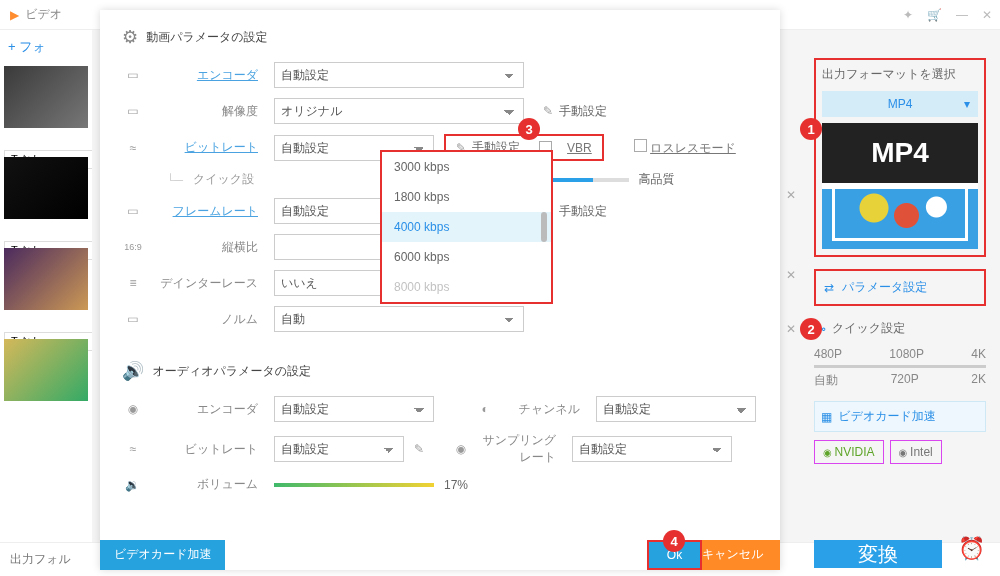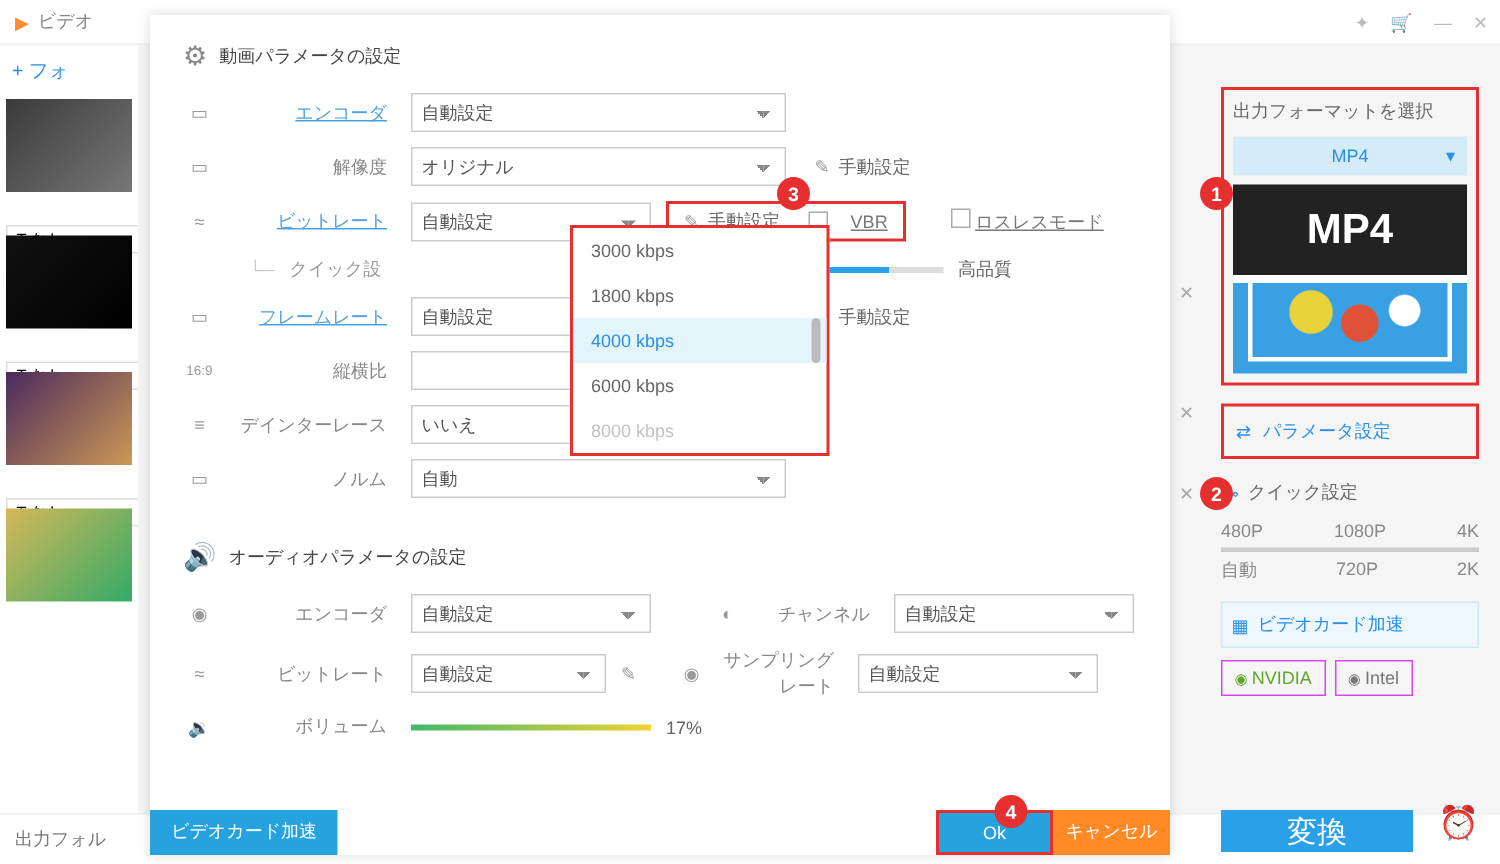--- a/index.html
+++ b/index.html
@@ -37,22 +37,22 @@
 .dropdown .opt.sel-opt{background:#e3f4fb;color:#2a8fe7}
 .dropdown .scroll{position:absolute;right:4px;top:60px;width:6px;height:30px;background:#bbb;border-radius:3px}
 .quality-row{display:flex;align-items:center;gap:10px;margin-left:44px;margin-bottom:10px}
 .quality-row .lbl{color:#999}
 .quality-row .end{color:#666}
 .slider{height:4px;width:120px;background:linear-gradient(90deg,#2aa0e8 70%,#ddd 70%);position:relative}
 .audio-slider{height:4px;width:160px;background:linear-gradient(90deg,#40b96b,#f1d233)}
 .btnbar{position:absolute;bottom:0;left:0;right:0;height:30px;display:flex}
 .btnbar .save{background:#26a2df;color:#fff;padding:6px 14px}
 .btnbar .spacer{flex:1}
-.btnbar .ok{background:#26a2df;color:#fff;width:78px;text-align:center;padding:6px 0;border:2px solid #e63030}
-.btnbar .cancel{background:#ff8a26;color:#fff;width:78px;text-align:center;padding:6px 0}
+.btnbar .ok{background:#26a2df;color:#fff;width:55px;text-align:center;padding:6px 0;border:2px solid #e63030}
+.btnbar .cancel{background:#ff8a26;color:#fff;width:78px;text-align:left;padding:6px 0}
 .right-panel{position:absolute;right:14px;top:58px;width:172px}
 .red-box{border:2px solid #e63030;padding:6px}
 .format-title{color:#666;margin-bottom:8px}
 .format-tab{background:#d4ebf8;padding:6px;text-align:center;color:#2a8fe7;position:relative}
 .format-tab .caret{position:absolute;right:8px;color:#2a8fe7}
 .mp4-img{margin-top:6px;height:126px;background:linear-gradient(180deg,#222 0 48%,#fff 48% 52%,#3aa0e4 52% 100%);position:relative}
 .mp4-img .txt{position:absolute;top:14px;left:0;right:0;text-align:center;color:#fff;font-size:28px;font-weight:bold}
 .mp4-img .balloons{position:absolute;bottom:8px;left:10px;right:10px;height:56px;background:radial-gradient(circle at 30% 40%,#e8d23a 14px,transparent 15px),radial-gradient(circle at 55% 55%,#e0513a 12px,transparent 13px),radial-gradient(circle at 78% 38%,#fff 10px,transparent 11px);border:3px solid #fff}
 .param-btn{border:2px solid #e63030;margin-top:12px;padding:8px;color:#2a8fe7;display:flex;align-items:center;gap:8px}
 .quickset{margin-top:14px;color:#666;display:flex;align-items:center;gap:6px}

